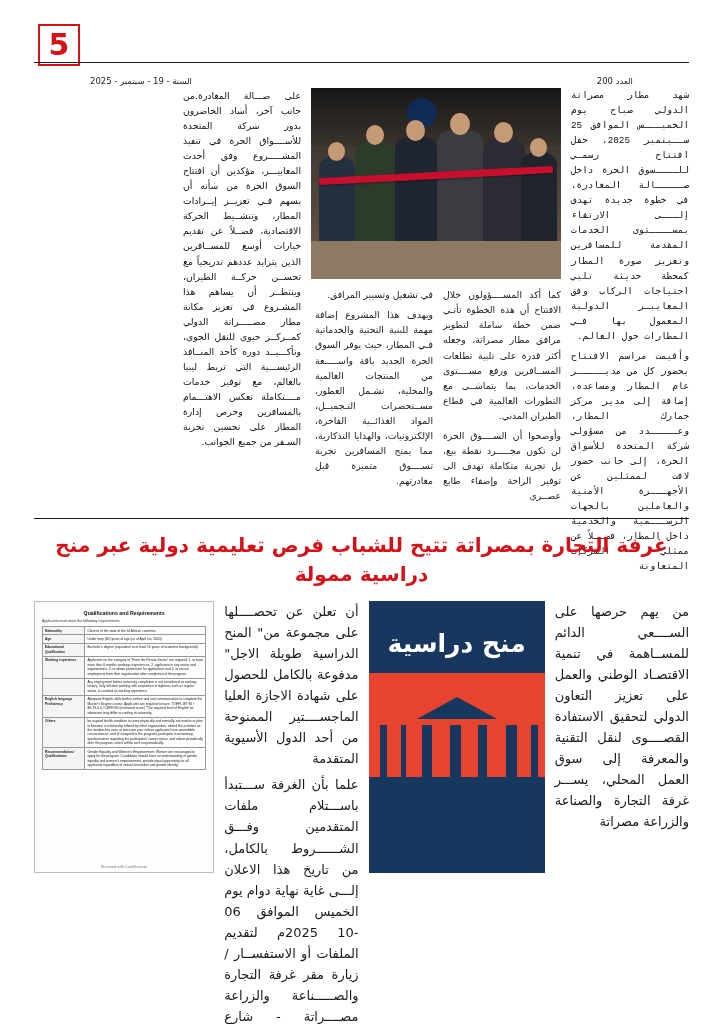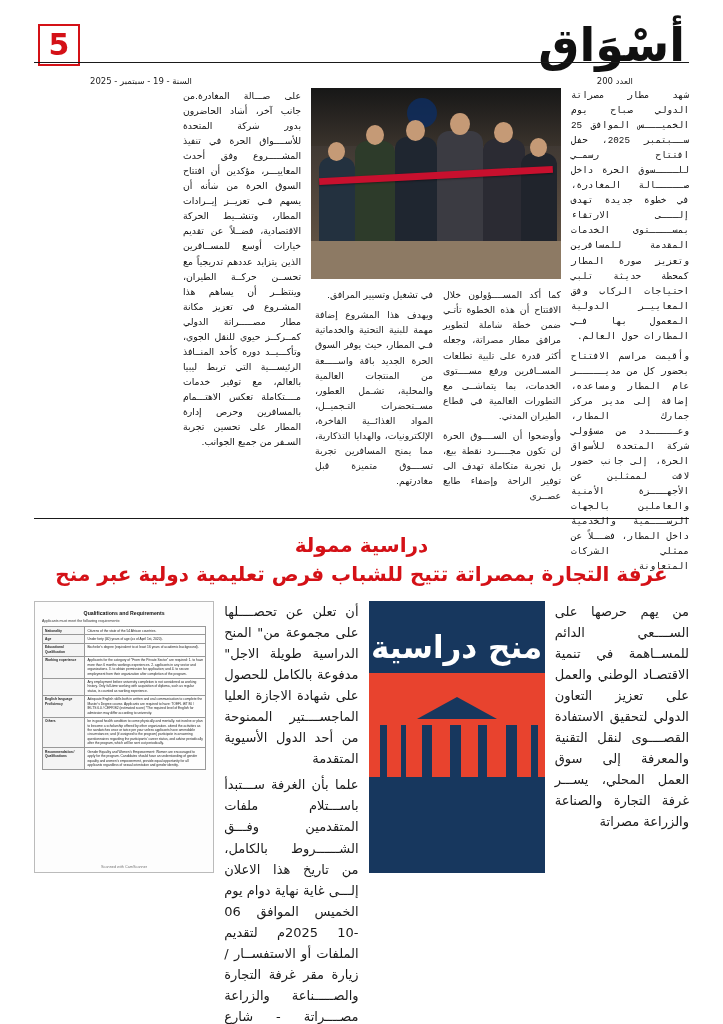--- a/index.html
+++ b/index.html
@@ -198,21 +198,21 @@
     height: 272px;
     background: #17375e;
     position: relative;
     overflow: hidden;
   }
   .poster-title {
     position: absolute;
     top: 28px; right: 0; left: 0;
     text-align: center;
     color: #ffffff;
-    font-size: 31px;
+    font-size: 25px;
     font-weight: bold;
     direction: rtl;
   }
   .poster-sky {
     position: absolute;
     top: 72px; left: 0; right: 0; bottom: 96px;
     background: #e8432e;
   }
   .poster-sky:before {
     content: "";
@@ -287,21 +287,20 @@
     color: #777;
     direction: ltr;
   }
 </style>
 </head>
 <body>
 
 <div class="page">
 
   <div class="masthead">
-    <div class="logo-word">أسْوَاق</div>
     <div class="issue-box">
       <span class="issue-num">5</span>
     </div>
     <div class="masthead-rule"></div>
     <div class="masthead-meta">
       <div class="meta-issue">العدد 200</div>
       <div class="meta-date">السنة - 19 - سبتمبر - 2025</div>
     </div>
   </div>
 
@@ -345,22 +344,22 @@
     </div>
 
     <div class="col col-4">
       <p>على صـــالة المغادرة.من جانب آخر، أشاد الحاضرون بدور شركة المتحدة للأســــواق الحرة في تنفيذ المشـــــروع وفق أحدث المعاييـــر، مؤكدين أن افتتاح السوق الحرة من شأنه أن يسهم فـي تعزيــز إيــرادات المطار، وتنشــيط الحركة الاقتصادية، فضــلاً عن تقديم خيارات أوسع للمســافرين الذين يتزايد عددهم تدريجياً مع تحســن حركــة الطيران، وينتظــر أن يساهم هذا المشـروع في تعزيز مكانة مطار مصـــــراتة الدولي كمــركــز حيوي للنقل الجوي، وتأكـــيــد دوره كأحد المنــافذ الرئيســـية التي تربط ليبيا بالعالم، مع توفير خدمات مــــتكاملة تعكس الاهتـــمام بالمسافرين وحرص إدارة المطار على تحسين تجربة السـفر من جميع الجوانب.</p>
     </div>
   </div>
 
   <div class="sep-rule"></div>
 
   <div class="headline-2">
+    <span class="line">غرفة التجارة بمصراتة تتيح للشباب فرص تعليمية دولية عبر منح</span>
     <span class="line">دراسية ممولة</span>
-    <span class="line">غرفة التجارة بمصراتة تتيح للشباب فرص تعليمية دولية عبر منح</span>
   </div>
 
   <div class="article-2">
 
     <div class="a2-text">
       <p>من يهم حرصها على الســــعي الدائم للمســاهمة في تنمية الاقتصـاد الوطني والعمل على تعزيز التعاون الدولي لتحقيق الاستفادة القصــــوى لنقل التقنية والمعرفة إلى سوق العمل المحلي، يســـر غرفة التجارة والصناعة والزراعة مصراتة</p>
     </div>
 
     <div class="poster">
       <div class="poster-title">منح دراسية</div>

